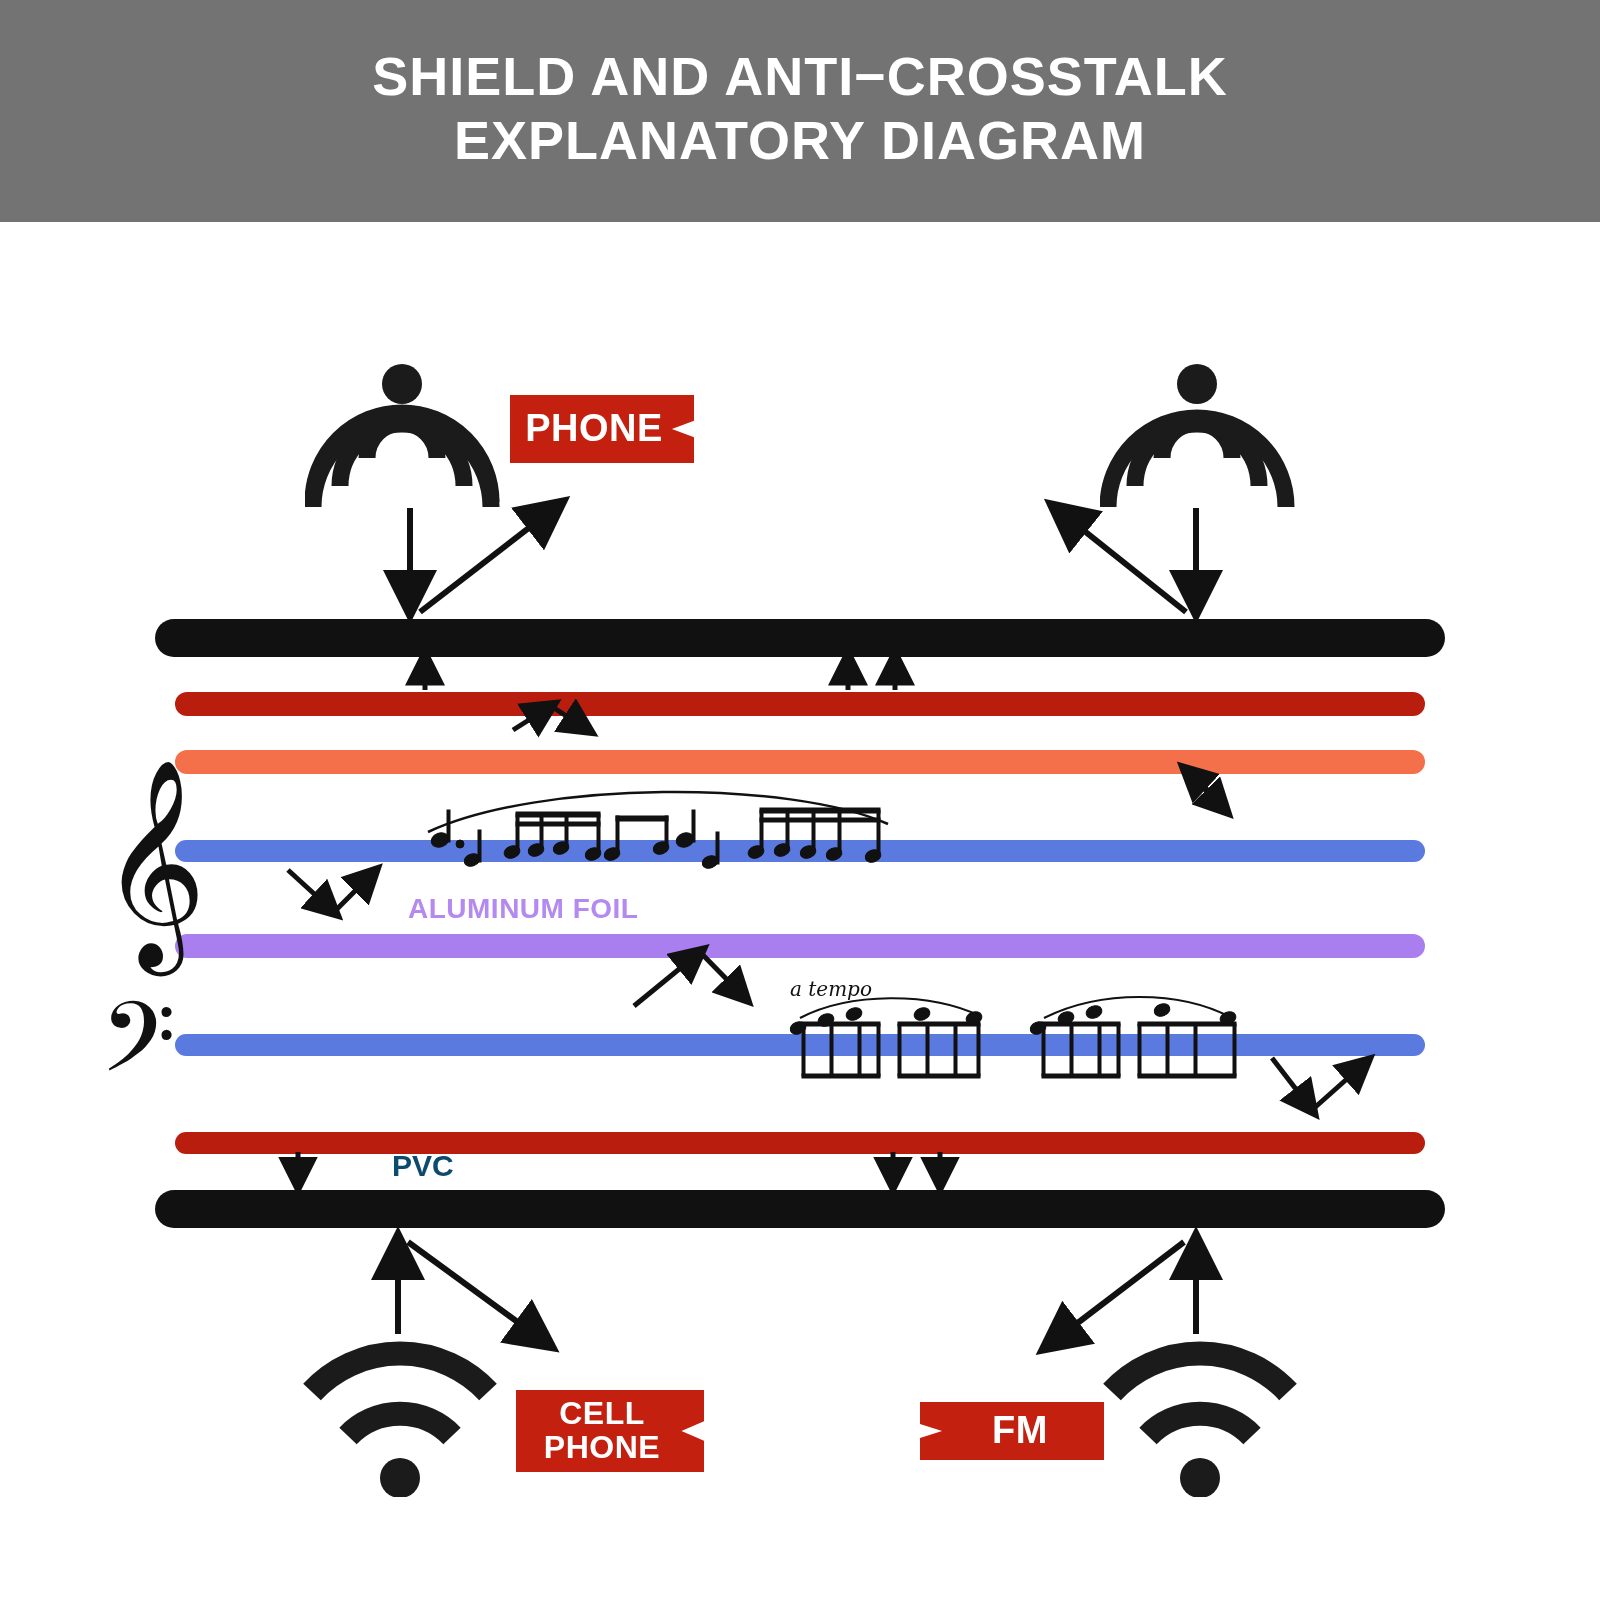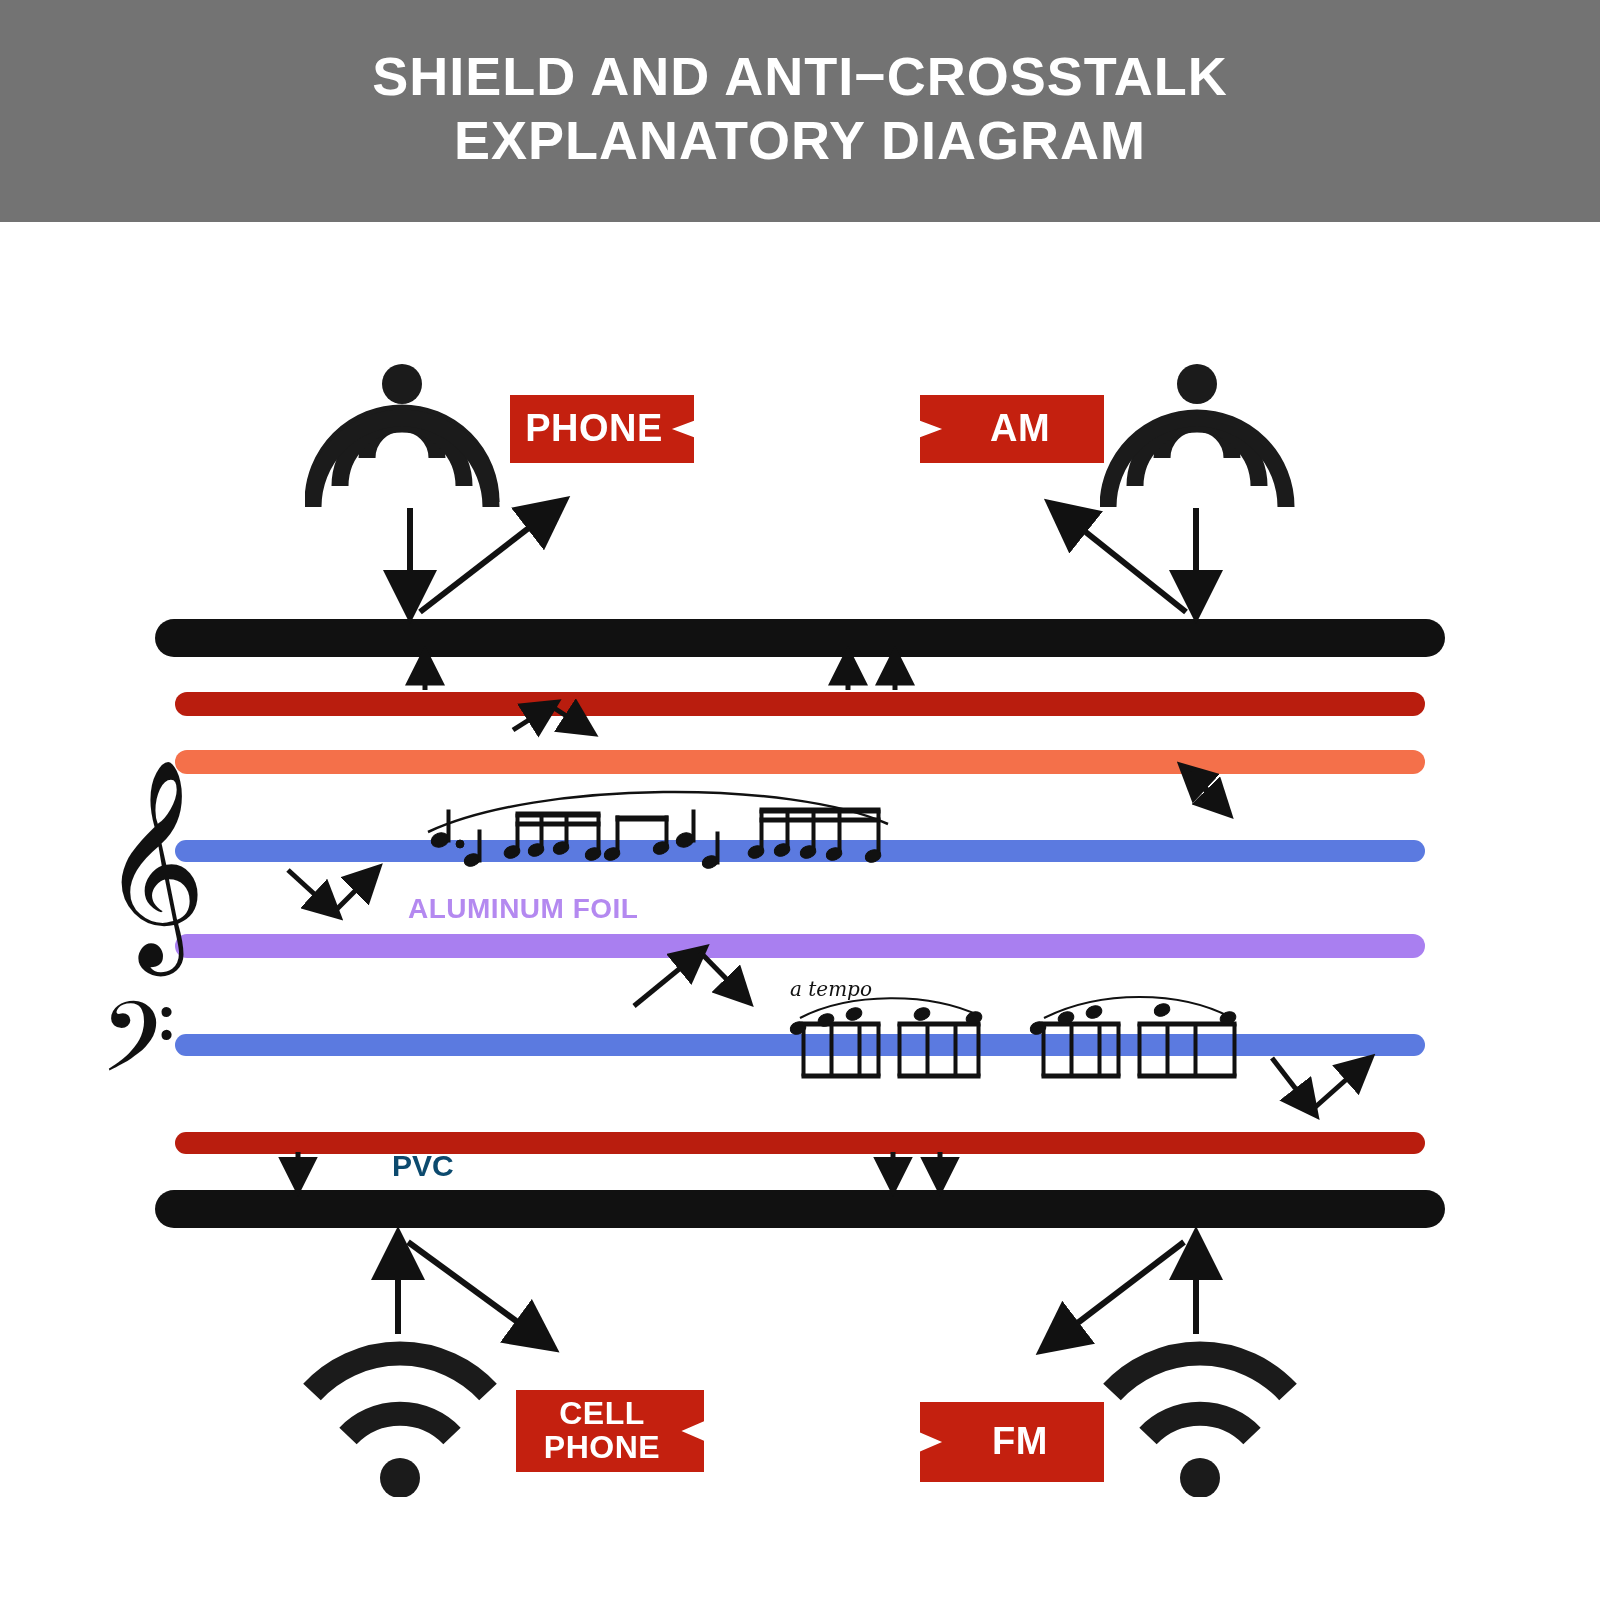--- a/index.html
+++ b/index.html
@@ -286,26 +286,25 @@
       <g fill="none" stroke="#1b1b1b" stroke-width="24">
         <path d="M12 60 A 120 120 0 0 1 188 60"></path>
         <path d="M48 104 A 72 72 0 0 1 152 104"></path>
       </g>
       <circle cx="100" cy="146" r="20" fill="#1b1b1b"></circle>
     </svg>
   </div>
 
   <div class="badge notch-right" style="left:510px; top:173px; width:168px; height:68px;">PHONE</div>
 
-  <div class="badge notch-left" style="left:920px; top:173px; width:168px; height:68px;">AM</div>
 
   <div class="badge notch-right" style="left:508px; top:1168px; width:172px; height:82px; font-size:32px;margin-left:8px;">CELL
 PHONE</div>
 
-  <div class="badge notch-left" style="left:920px; top:1180px; width:168px; height:80px;">FM</div>
+  <div class="badge notch-left" style="left:920px; top:1180px; width:168px; height:58px;">FM</div>
 
   <svg class="arrows" width="1600" height="1378" viewBox="0 0 1600 1378">
     <defs>
       <marker id="ah" markerWidth="9" markerHeight="9" refX="6" refY="4.5" orient="auto">
         <path d="M0,0 L9,4.5 L0,9 Z" fill="#111"></path>
       </marker>
       <marker id="ah-small" markerWidth="8" markerHeight="8" refX="5.5" refY="4" orient="auto">
         <path d="M0,0 L8,4 L0,8 Z" fill="#111"></path>
       </marker>
     </defs>

